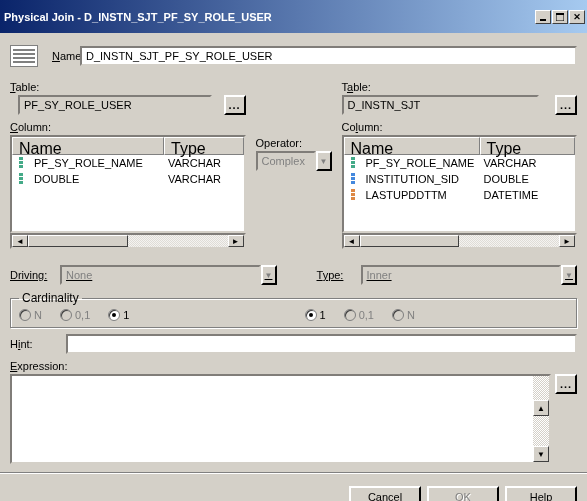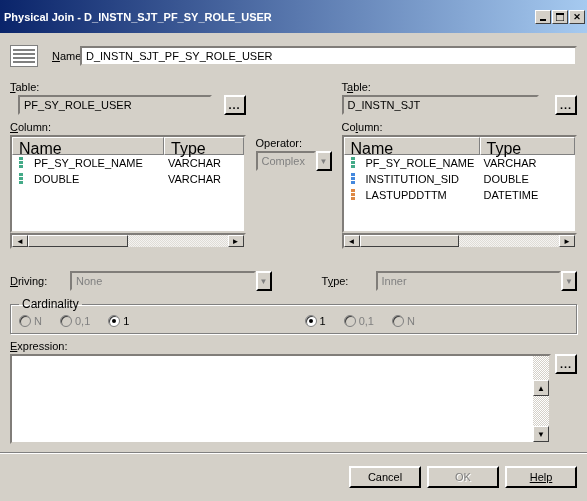--- a/index.html
+++ b/index.html
@@ -278,21 +278,21 @@
       <div class="scroll-h">
         <div class="arr">◄</div>
         <div class="track">
             <div class="thumb"></div>
           </div>
         <div class="arr">►</div>
       </div>
     </div>
   </div>
 
-  <div class="row" style="gap:14px; margin-top:22px;">
+  <div class="row" style="gap:4px; margin-top:16px;text-decoration:underline;">
     <span style="width:46px"><span class="lbl-u">D</span>riving:</span>
     <div class="combo disabled" style="flex:1">
       <div class="field">
           <span style="color:#808080">None</span>
         </div>
       <div class="arr">▼</div>
     </div>
     <span style="width:40px;margin-left:36px">T<span class="lbl-u">y</span>pe:</span>
     <div class="combo disabled" style="flex:1">
       <div class="field">
@@ -329,20 +329,26 @@
             <span>0,1</span>
           </label>
         <label class="row radio-lbl disabled">
             <span class="radio disabled"></span>
             <span>N</span>
           </label>
       </div>
     </div>
   </fieldset>
 
+  <div class="row" style="gap:6px;margin-bottom:6px;">
+    <span style="width:50px">H<span class="lbl-u">i</span>nt:</span>
+    <div class="field" style="flex:1">
+        <span></span>
+      </div>
+  </div>
 
   <div class="label"><span class="lbl-u">E</span>xpression:</div>
   <div class="row" style="gap:4px;">
     <div class="textarea" style="flex:1">
       <div class="vscroll">
         <div class="arr">▲</div>
         <div class="arr bot">▼</div>
       </div>
     </div>
     <div class="btn3d" style="width:22px;height:20px;align-self:flex-start">

